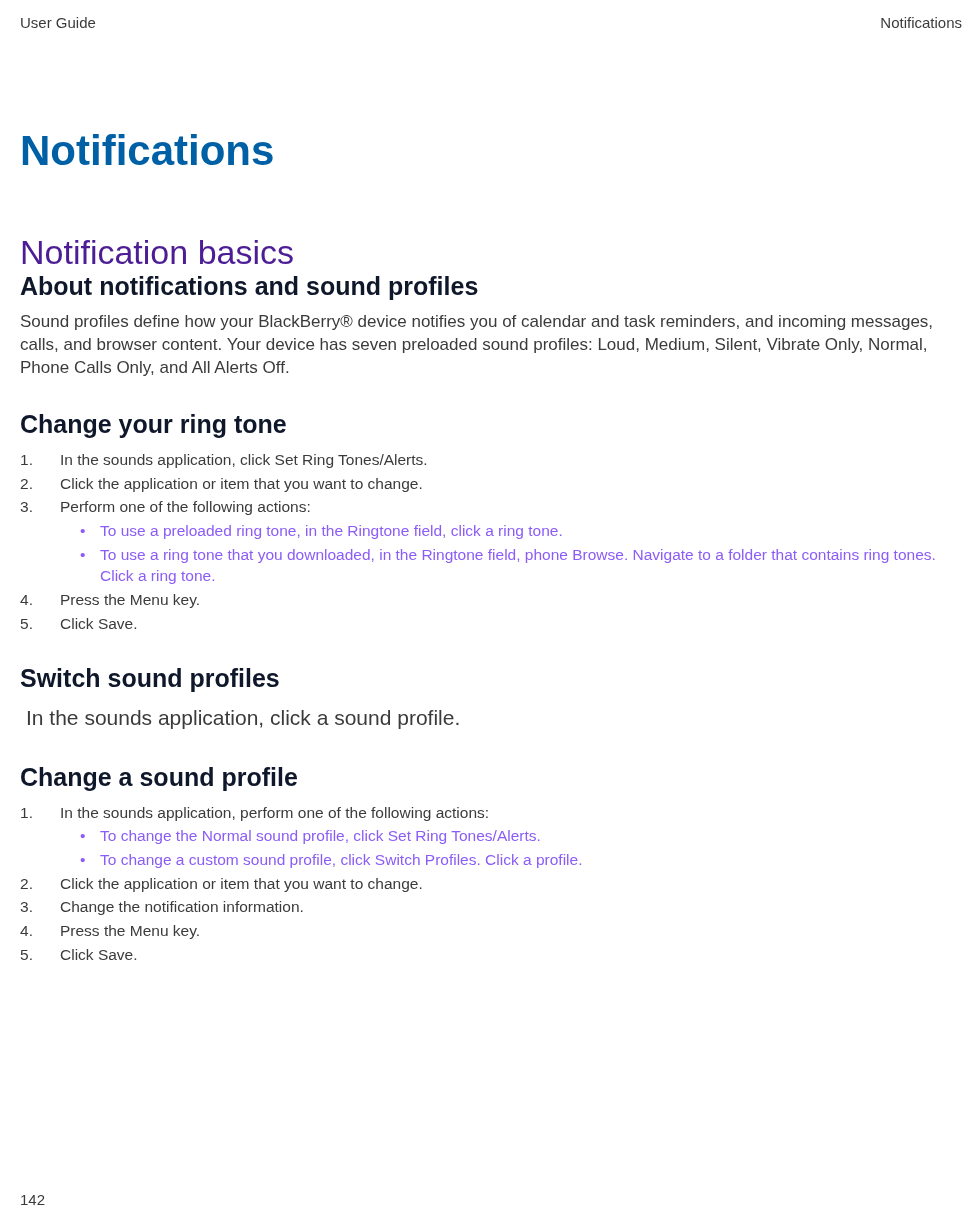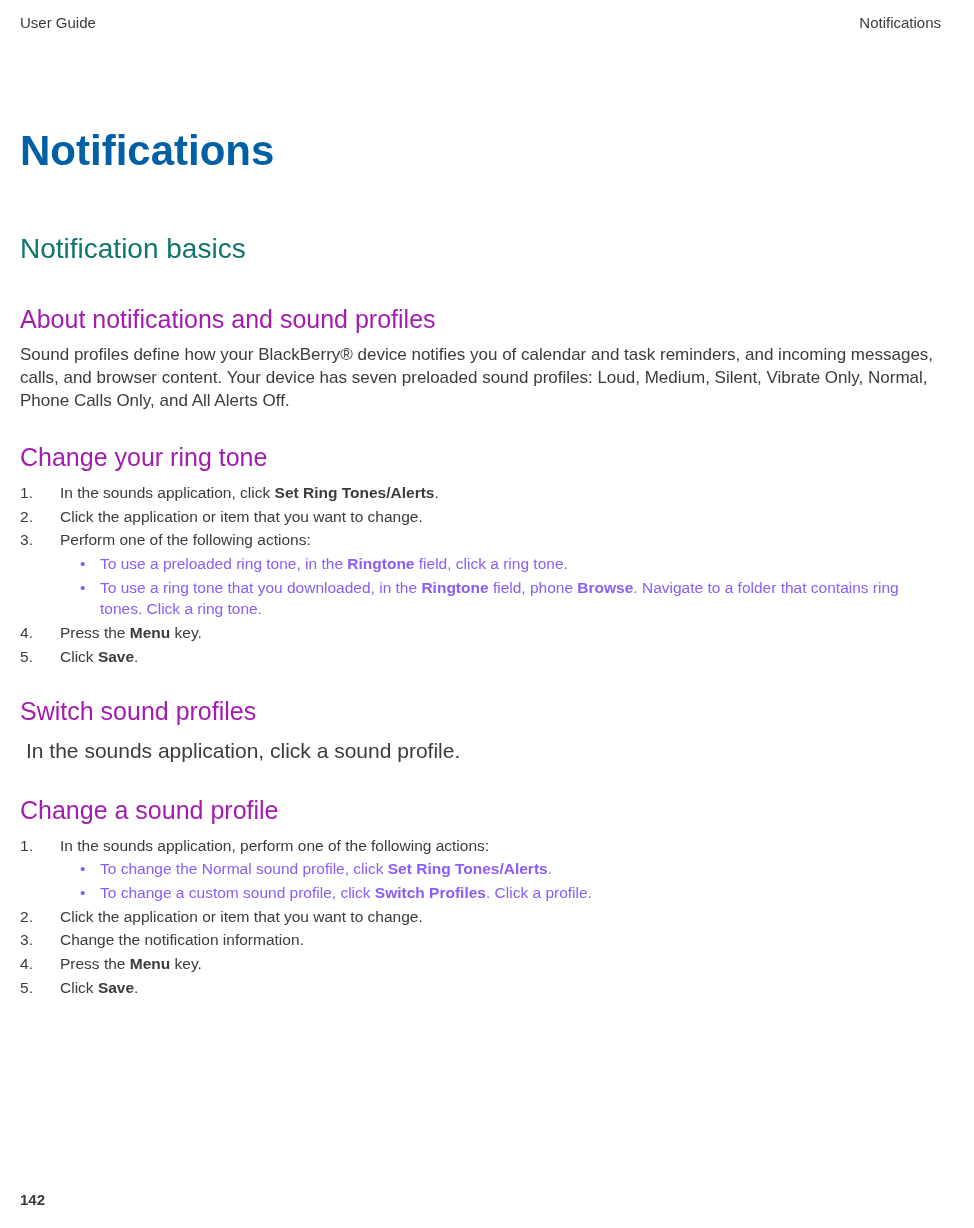--- a/index.html
+++ b/index.html
@@ -9,45 +9,44 @@
       height: 1228px;
       background: #ffffff;
       font-family: "Segoe UI", "Myriad Pro", Arial, sans-serif;
       color: #3b3b3b;
       font-stretch: condensed;
     }
     .page {
       position: relative;
       width: 974px;
       height: 1228px;
-      padding: 14px 33px 0 20px;
+      padding: 14px 12px 0 20px;
     }
     .header {
       display: flex;
       justify-content: space-between;
       font-size: 15px;
       color: #3b3b3b;
       margin-bottom: 96px;
     }
     .title-main {
       font-size: 42px;
       font-weight: 700;
       color: #0060a6;
       margin-bottom: 58px;
     }
     .title-section {
-      font-size: 28px;
+      font-size: 34px;
       font-weight: 400;
-      color: #0f766e;
-      margin-bottom: 40px;
+      color: #4c1d95;
     }
     .title-sub {
       font-size: 25px;
-      font-weight: 400;
-      color: #a21caf;
+      font-weight: 700;
+      color: #0f172a;
       margin-bottom: 10px;
       margin-top: 30px;
     }
     .title-sub.first { margin-top: 0; }
     p.body {
       font-size: 17px;
       line-height: 1.35;
       color: #3b3b3b;
       margin-bottom: 10px;
     }
@@ -84,34 +83,33 @@
       font-size: 15.5px;
       line-height: 1.4;
       color: #8b5cf6;
       margin-bottom: 2px;
     }
     ul > li::before {
       content: "•";
       position: absolute;
       left: 0;
     }
-    .bold { font-weight: 700; }
+    .bold { font-weight: 400; }
     .plain-para {
       font-size: 21px;
       line-height: 1.4;
       color: #3b3b3b;
       padding-left: 6px;
     }
     .page-number {
       position: absolute;
       bottom: 20px;
       left: 20px;
       font-size: 15px;
       color: #3b3b3b;
-      font-weight: bold;
     }
   </style>
 </head>
 <body>
 
 <div class="page">
 
   <div class="header">
     <span>User Guide</span>
     <span>Notifications</span>

